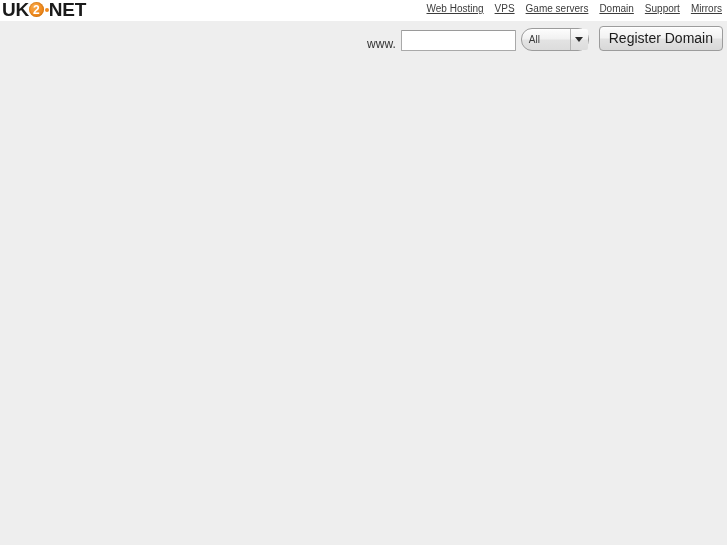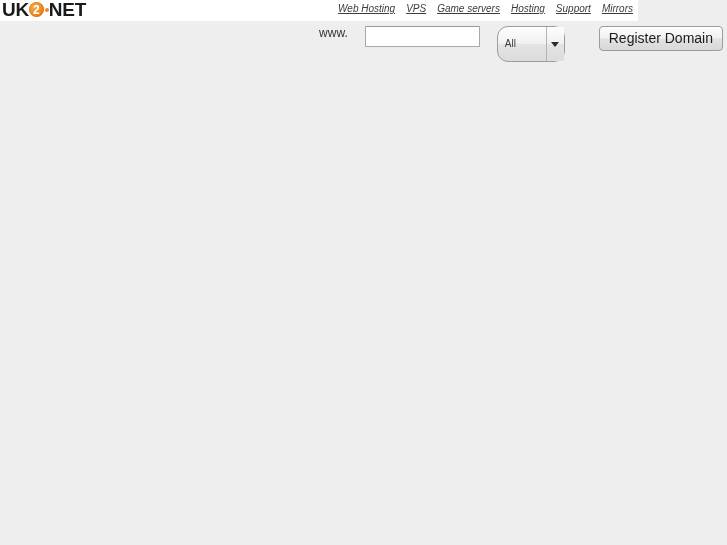--- a/index.html
+++ b/index.html
@@ -14,21 +14,21 @@
     font-family: "Liberation Sans", sans-serif;
     overflow: hidden;
     position: relative;
   }
 
   
   .header-band {
     position: absolute;
     top: 0;
     left: 0;
-    width: 638px;
+    width: 727px;
     height: 21px;
     background: #ffffff;
   }
 
   
   .logo {
     position: absolute;
     left: 2px;
     top: -1px;
     height: 21px;
@@ -91,31 +91,30 @@
     gap: 11px;
     white-space: nowrap;
   }
   .nav-link {
     font-family: "Liberation Sans", sans-serif;
     font-size: 10px;
     color: #3c3c3c;
     text-decoration: underline;
     cursor: pointer;
     line-height: 12px;
-    font-style: italic;
   }
 
   
   .search-row {
     position: absolute;
     right: 4px;
     top: 26px;
     display: flex;
-    align-items: flex-start;
-    gap: 12px;
+    align-items: flex-end;
+    gap: 0;
   }
   .www-label {
     font-family: "Liberation Sans", sans-serif;
     font-size: 12px;
     color: #333333;
     margin-right: 5px;
     line-height: 14px;
   }
   .domain-input {
     width: 115px;
@@ -126,21 +125,21 @@
     font-family: "Liberation Sans", sans-serif;
     font-size: 12px;
     color: #000;
     padding: 1px 3px;
     outline: none;
     border-radius: 1px;
   }
   .tld-select {
     position: relative;
     width: 68px;
-    height: 36px;
+    height: 23px;
     margin-left: 5px;
     border: 1px solid #9c9c9c;
     border-radius: 11px;
     background: linear-gradient(to bottom, #fdfdfd 0%, #f1f1f1 48%, #e3e3e3 52%, #dcdcdc 100%);
     display: flex;
     align-items: center;
     cursor: pointer;
     box-shadow: 0 1px 0 rgba(255,255,255,0.7) inset;
   }
   .tld-select-label {
@@ -162,21 +161,21 @@
     border-radius: 0 2px 2px 0;
   }
   .tld-arrow {
     width: 0;
     height: 0;
     border-left: 4px solid transparent;
     border-right: 4px solid transparent;
     border-top: 5px solid #2b2b2b;
   }
   .register-btn {
-    margin-left: 22px;
+    margin-left: 10px;
     height: 25px;
     padding: 0 9px;
     border: 1px solid #9c9c9c;
     border-radius: 4px;
     background: linear-gradient(to bottom, #fcfcfc 0%, #f2f2f2 47%, #e2e2e2 53%, #d8d8d8 100%);
     font-family: "Liberation Sans", sans-serif;
     font-size: 14px;
     color: #1c1c1c;
     cursor: pointer;
     line-height: 23px;
@@ -205,21 +204,21 @@
       <span>2</span>
     </span>
     <span class="logo-dot"></span>
     <span class="logo-text">NET</span>
   </div>
 
   <nav class="nav">
     <a class="nav-link">Web Hosting</a>
     <a class="nav-link">VPS</a>
     <a class="nav-link">Game servers</a>
-    <a class="nav-link">Hosting</a>
+    <a class="nav-link">Domain</a>
     <a class="nav-link">Support</a>
     <a class="nav-link">Mirrors</a>
   </nav>
 
 </div>
 
 <div class="page-body"></div>
 
 <form class="search-row">
 

